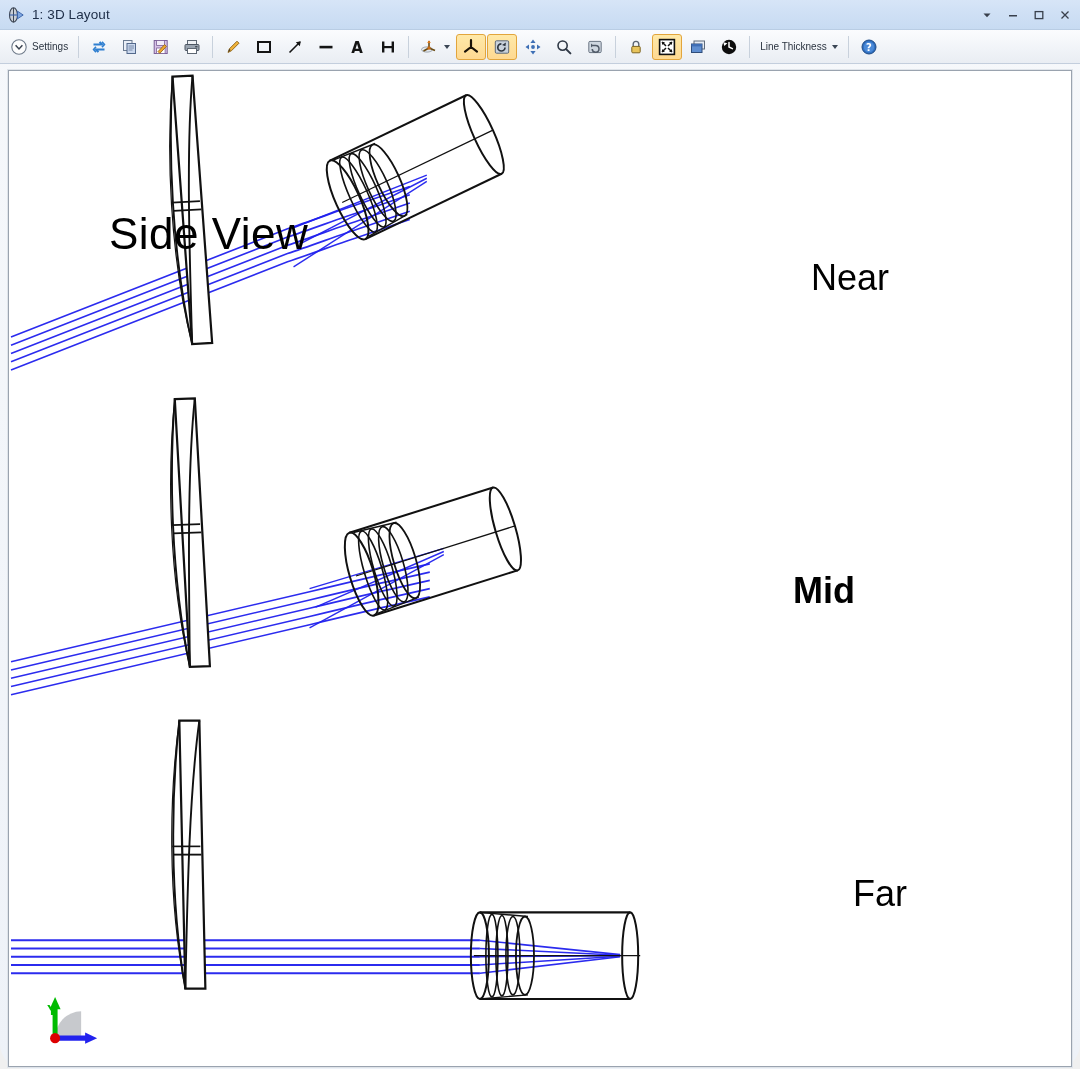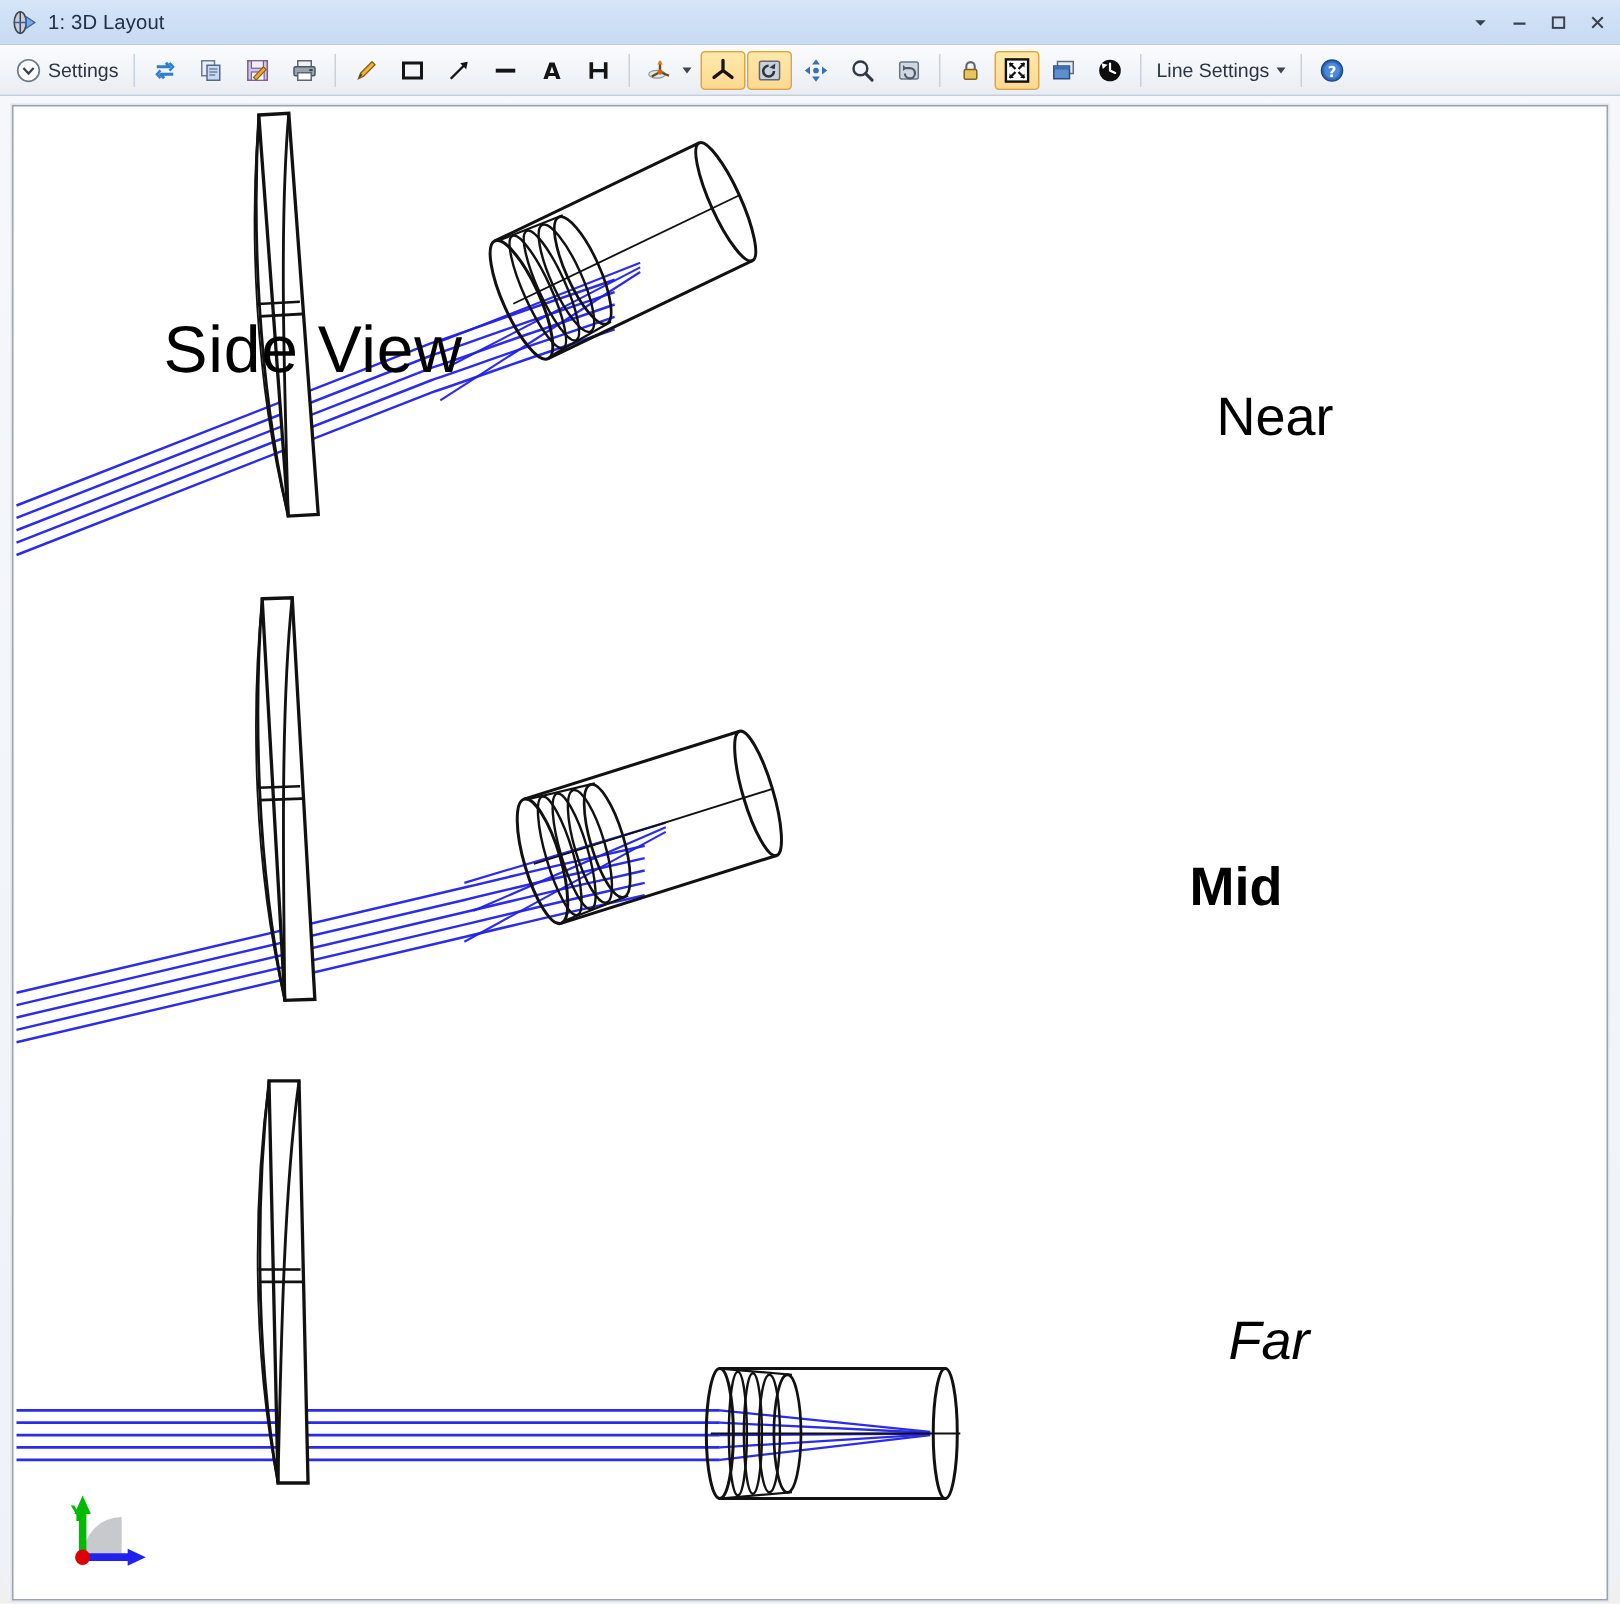--- a/index.html
+++ b/index.html
@@ -73,21 +73,21 @@
     border: 1px solid transparent;
     border-radius: 3px;
     box-sizing: border-box;
     cursor: default;
     gap: 3px;
   }
   .tb-item.active {
     background: linear-gradient(to bottom,#ffe9a8,#fed992);
     border-color: #e2a53c;
   }
-  .tb-label { font-size: 13px; color: #2b3440; white-space: nowrap; }
+  .tb-label { font-size: 10px; color: #2b3440; white-space: nowrap; }
   .tb-sep {
     width: 1px; height: 22px;
     background: #c8d1dc;
     margin: 0 4px;
     flex: 0 0 1px;
   }
   .tb-ico {
     width: 20px; height: 20px;
     display: flex; align-items: center; justify-content: center;
     flex: 0 0 20px;
@@ -127,21 +127,21 @@
     white-space: nowrap;
   }
   .lbl-cfg {
     position: absolute;
     font-size: 36px;
     color: #000;
     white-space: nowrap;
   }
   .lbl-near { left: 802px; top: 186px; }
   .lbl-mid  { left: 784px; top: 499px; font-weight: bold; }
-  .lbl-far  { left: 810px; top: 802px; font-style: italic; }
+  .lbl-far  { left: 844px; top: 802px; }
 
   
   .tabbar {
     height: 32px;
     flex: 0 0 32px;
     background: linear-gradient(to bottom, #eef1f5 0%, #e2e7ee 100%);
     display: flex;
     align-items: flex-end;
     padding: 0 0 0 18px;
     box-sizing: border-box;
@@ -429,21 +429,21 @@
           <circle cx="9" cy="9" r="7.2" fill="#0d0d0d"></circle>
           <path d="M9 4.4 L9 9 L12.4 10.6" stroke="#ffffff" stroke-width="1.5" fill="none" stroke-linecap="round"></path>
           <path d="M3.4 4.2 L7.4 5.2 L4.2 8 Z" fill="#ffffff"></path>
         </svg>
       </span>
     </div>
 
     <span class="tb-sep"></span>
 
     <div class="tb-item">
-      <span class="tb-label">Line Settings</span>
+      <span class="tb-label">Line Thickness</span>
       <span class="caret"></span>
     </div>
 
     <span class="tb-sep"></span>
 
     <div class="tb-item">
       <span class="tb-ico">
         <svg width="18" height="18" viewBox="0 0 18 18">
           <circle cx="9" cy="9" r="7" fill="#2f6fc0" stroke="#1d4a86" stroke-width="1"></circle>
           <circle cx="9" cy="9" r="5.2" fill="#4b8ad8"></circle>

